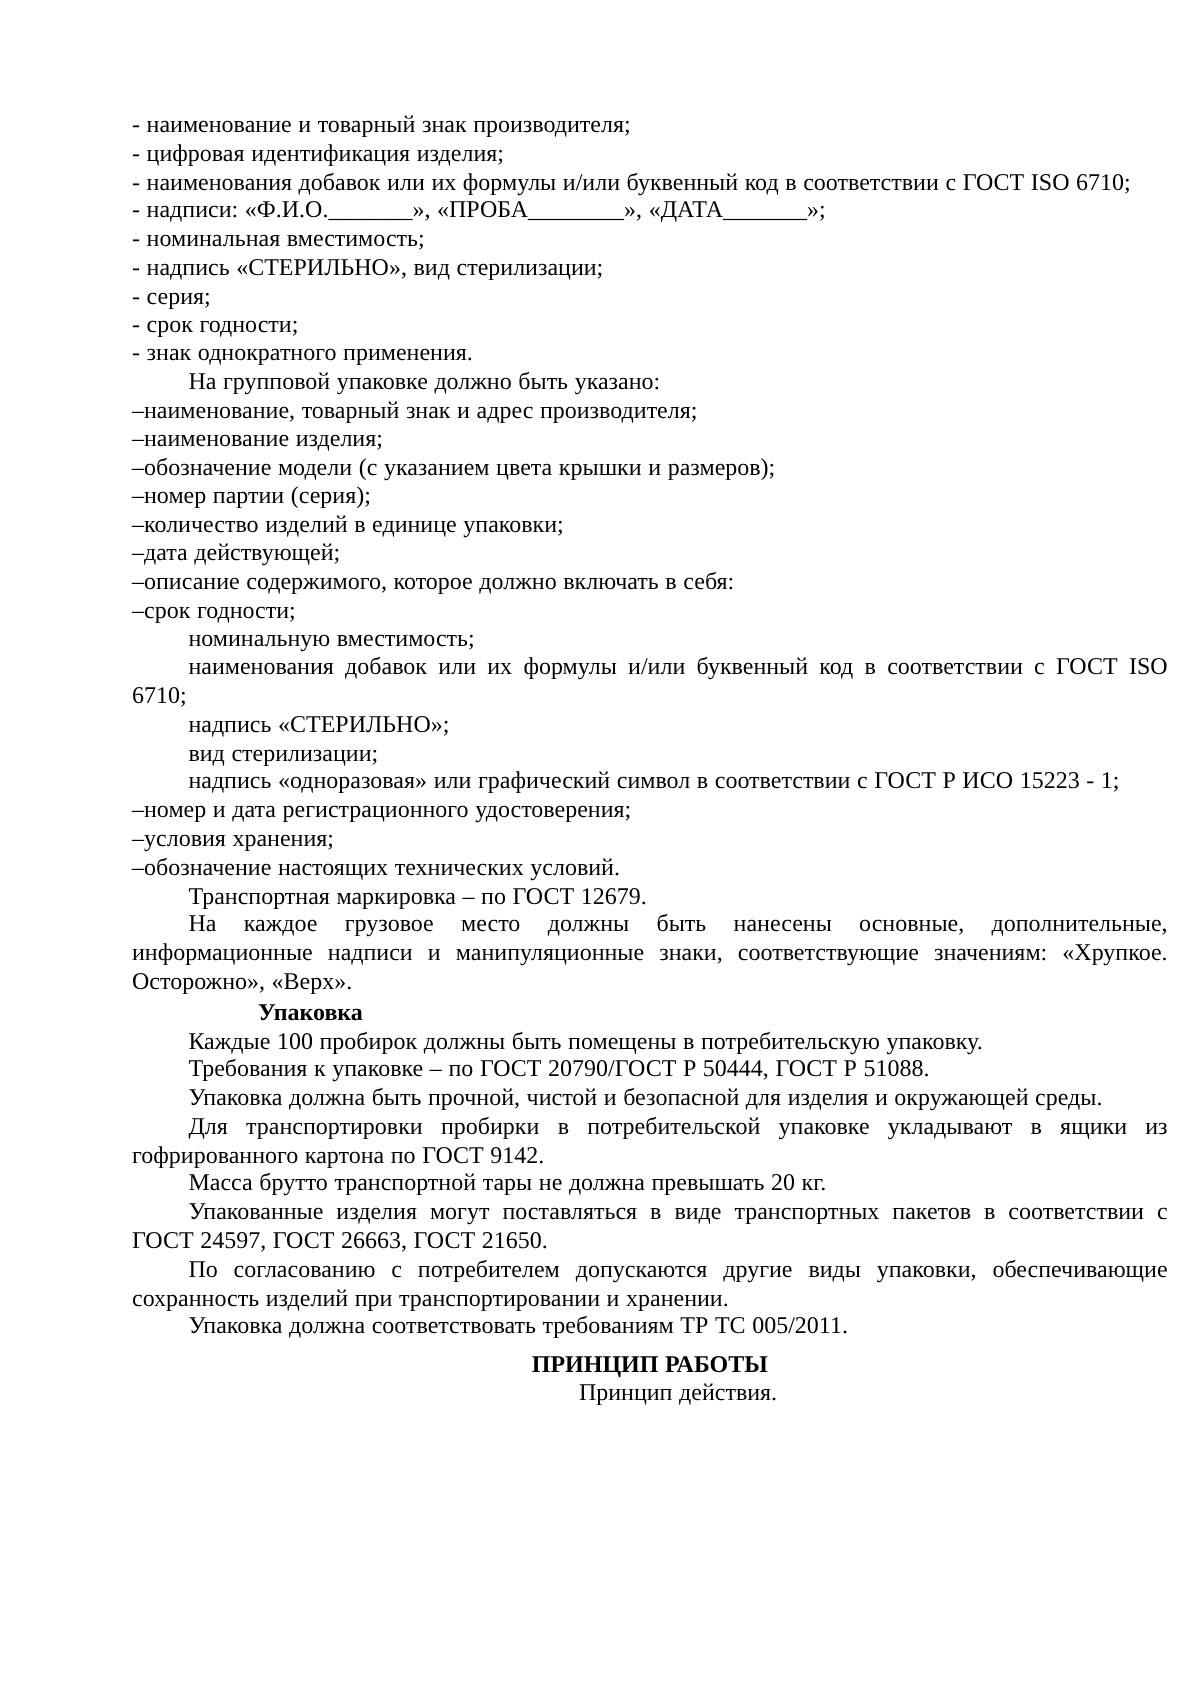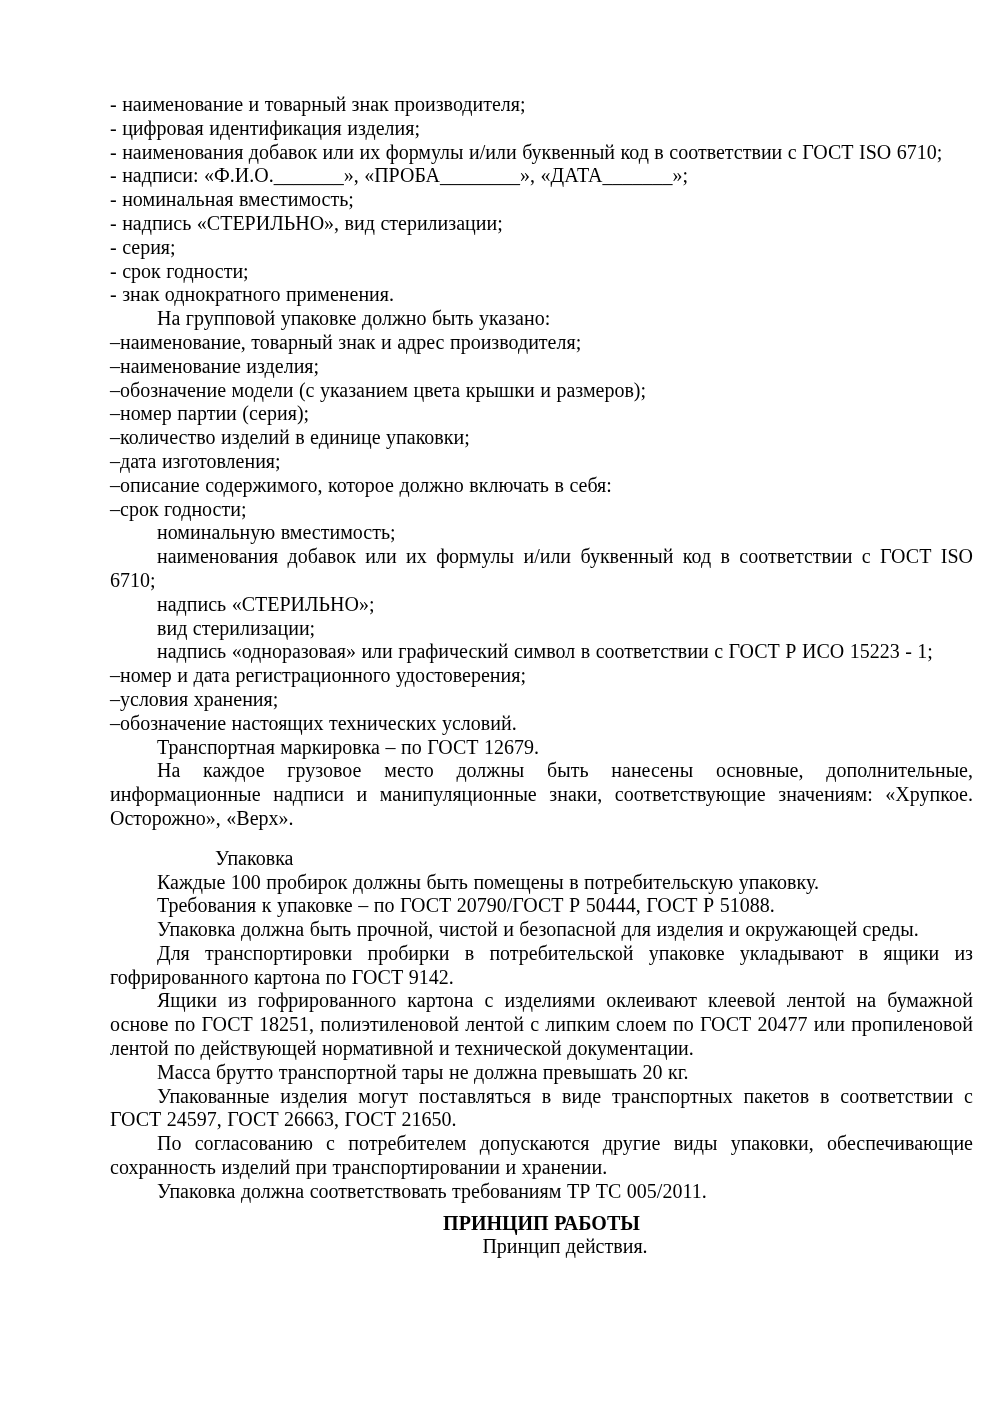--- a/index.html
+++ b/index.html
@@ -27,24 +27,24 @@
     line-height: 23.8px;
     text-align: justify;
     word-spacing: 0.5px;
   }
   
   .page p.flush { text-indent: 0; }
   
   .page p.indent { text-indent: 47px; }
   
   .page p.heading {
-    font-weight: normal;
+    font-weight: bold;
     text-indent: 105px;
     text-align: left;
-    margin-top: 16px;
+    margin-top: 2px;
   }
   
   .page p.center-heading {
     font-weight: bold;
     text-align: center;
     text-indent: 0;
     margin-top: 8px;
   }
   
   .page p.bold-indent {
@@ -66,38 +66,37 @@
     <p class="flush">- надпись «СТЕРИЛЬНО», вид стерилизации;</p>
     <p class="flush">- серия;</p>
     <p class="flush">- срок годности;</p>
     <p class="flush">- знак однократного применения.</p>
     <p class="indent">На групповой упаковке должно быть указано:</p>
     <p class="flush">–наименование, товарный знак и адрес производителя;</p>
     <p class="flush">–наименование изделия;</p>
     <p class="flush">–обозначение модели (с указанием цвета крышки и размеров);</p>
     <p class="flush">–номер партии (серия);</p>
     <p class="flush">–количество изделий в единице упаковки;</p>
-    <p class="flush">–дата изготовления;</p>
+    <p class="flush">–дата действующей;</p>
     <p class="flush">–описание содержимого, которое должно включать в себя:</p>
     <p class="flush">–срок годности;</p>
     <p class="indent">номинальную вместимость;</p>
     <p class="indent">наименования добавок или их формулы и/или буквенный код в соответствии с ГОСТ ISO 6710;</p>
     <p class="indent">надпись «СТЕРИЛЬНО»;</p>
     <p class="indent">вид стерилизации;</p>
     <p class="indent">надпись «одноразовая» или графический символ в соответствии с ГОСТ Р ИСО 15223 - 1;</p>
     <p class="flush">–номер и дата регистрационного удостоверения;</p>
     <p class="flush">–условия хранения;</p>
     <p class="flush">–обозначение настоящих технических условий.</p>
     <p class="indent">Транспортная маркировка – по ГОСТ 12679.</p>
     <p class="indent">На каждое грузовое место должны быть нанесены основные, дополнительные, информационные надписи и манипуляционные знаки, соответствующие значениям: «Хрупкое. Осторожно», «Верх».</p>
     <p class="heading">Упаковка</p>
     <p class="indent">Каждые 100 пробирок должны быть помещены в потребительскую упаковку.</p>
     <p class="indent">Требования к упаковке – по ГОСТ 20790/ГОСТ Р 50444, ГОСТ Р 51088.</p>
     <p class="indent">Упаковка должна быть прочной, чистой и безопасной для изделия и окружающей среды.</p>
     <p class="indent">Для транспортировки пробирки в потребительской упаковке укладывают в ящики из гофрированного картона по ГОСТ 9142.</p>
-    <p class="indent">Ящики из гофрированного картона с изделиями оклеивают клеевой лентой на бумажной основе по ГОСТ 18251, полиэтиленовой лентой с липким слоем по ГОСТ 20477 или пропиленовой лентой по действующей нормативной и технической документации.</p>
     <p class="indent">Масса брутто транспортной тары не должна превышать 20 кг.</p>
     <p class="indent">Упакованные изделия могут поставляться в виде транспортных пакетов в соответствии с ГОСТ 24597, ГОСТ 26663, ГОСТ 21650.</p>
     <p class="indent">По согласованию с потребителем допускаются другие виды упаковки, обеспечивающие сохранность изделий при транспортировании и хранении.</p>
     <p class="indent">Упаковка должна соответствовать требованиям ТР ТС 005/2011.</p>
     <p class="center-heading">ПРИНЦИП РАБОТЫ</p>
     <p class="bold-indent">Принцип действия.</p>
   </main>
 
 </body></html>

